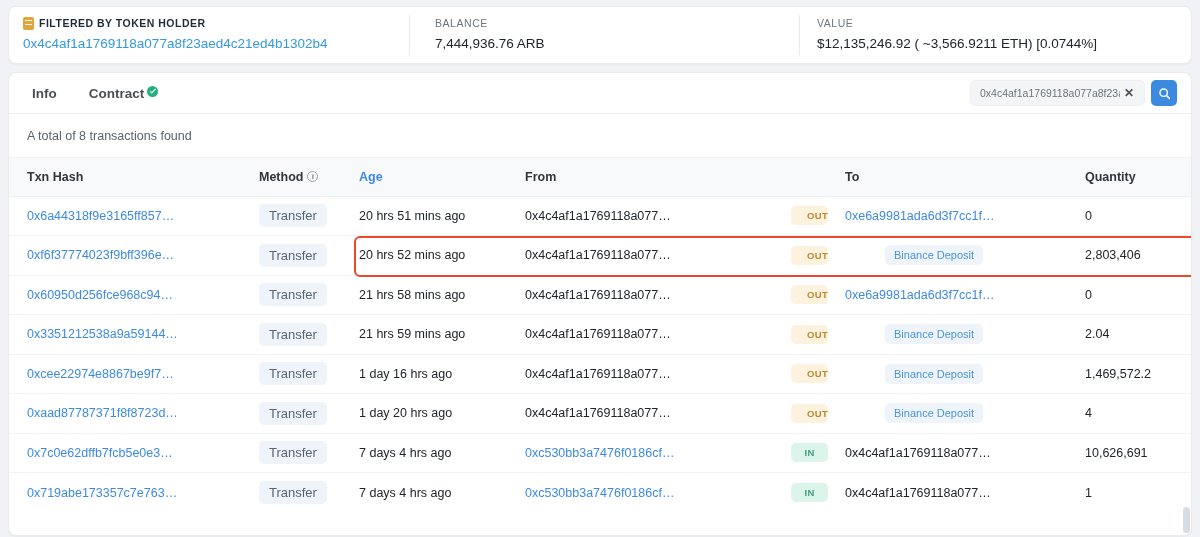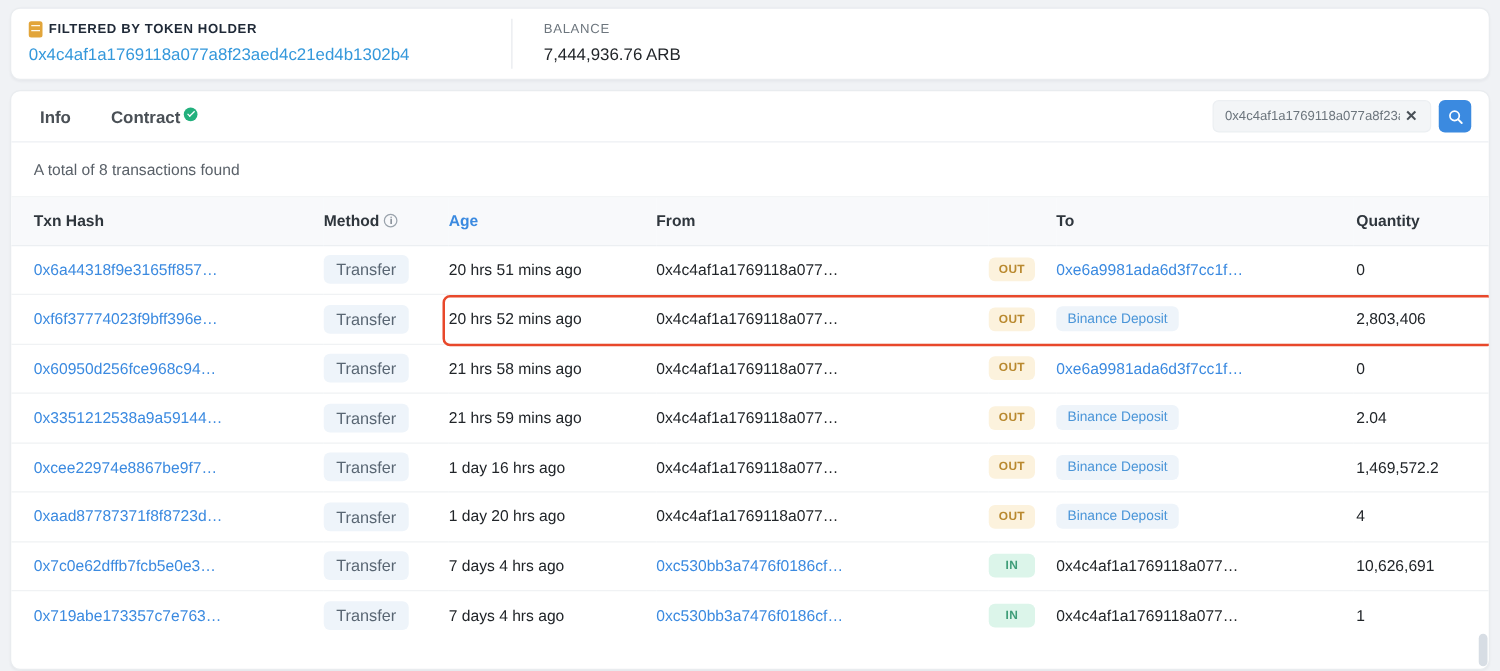--- a/index.html
+++ b/index.html
@@ -164,25 +164,25 @@
   .method-pill {
     display: inline-block; background: #eef4fa; color: #596673;
     font-size: 13px; border-radius: 5px; padding: 4px 10px; min-width: 62px;
     text-align: center;
   }
   .dir-badge {
     display: inline-block; font-size: 9.5px; font-weight: 700;
     border-radius: 5px; padding: 4px 0; width: 37px; text-align: center;
     letter-spacing: .3px;
   }
-  .dir-badge.out { background: #fcf2dd; color: #b9892f; }
+  .dir-badge.out { background: #fcf2dd; color: #b9892f; text-align: right; }
   .dir-badge.in  { background: #dcf5ea; color: #3f9e79; }
   .name-tag {
     display: inline-block; background: #eef4fa; color: #4a95d8;
-    font-size: 11px; border-radius: 5px; padding: 4px 9px;
+    font-size: 11px; border-radius: 5px; padding: 4px 9px; margin-left: 40px;
   }
   
   .highlight-box {
     position: absolute;
     border: 2.5px solid #e8482b;
     border-radius: 6px;
     pointer-events: none;
   }
   
   .scroll-hint {
@@ -202,20 +202,24 @@
         <span class="sum-label strong">FILTERED BY TOKEN HOLDER</span>
       </div>
       <div class="sum-value link">0x4c4af1a1769118a077a8f23aed4c21ed4b1302b4</div>
     </div>
 
     <div class="summary-col c2">
       <div class="sum-label">BALANCE</div>
       <div class="sum-value">7,444,936.76 ARB</div>
     </div>
 
+    <div class="summary-col c3">
+      <div class="sum-label">VALUE</div>
+      <div class="sum-value">$12,135,246.92 ( ~3,566.9211 ETH) [0.0744%]</div>
+    </div>
   </div>
 
   <div class="main-card">
 
     <div class="tabs-row">
       <div class="tab">
         <span>Info</span>
       </div>
       <div class="tab">
         <span>Contract</span><span class="verified-dot"></span>

